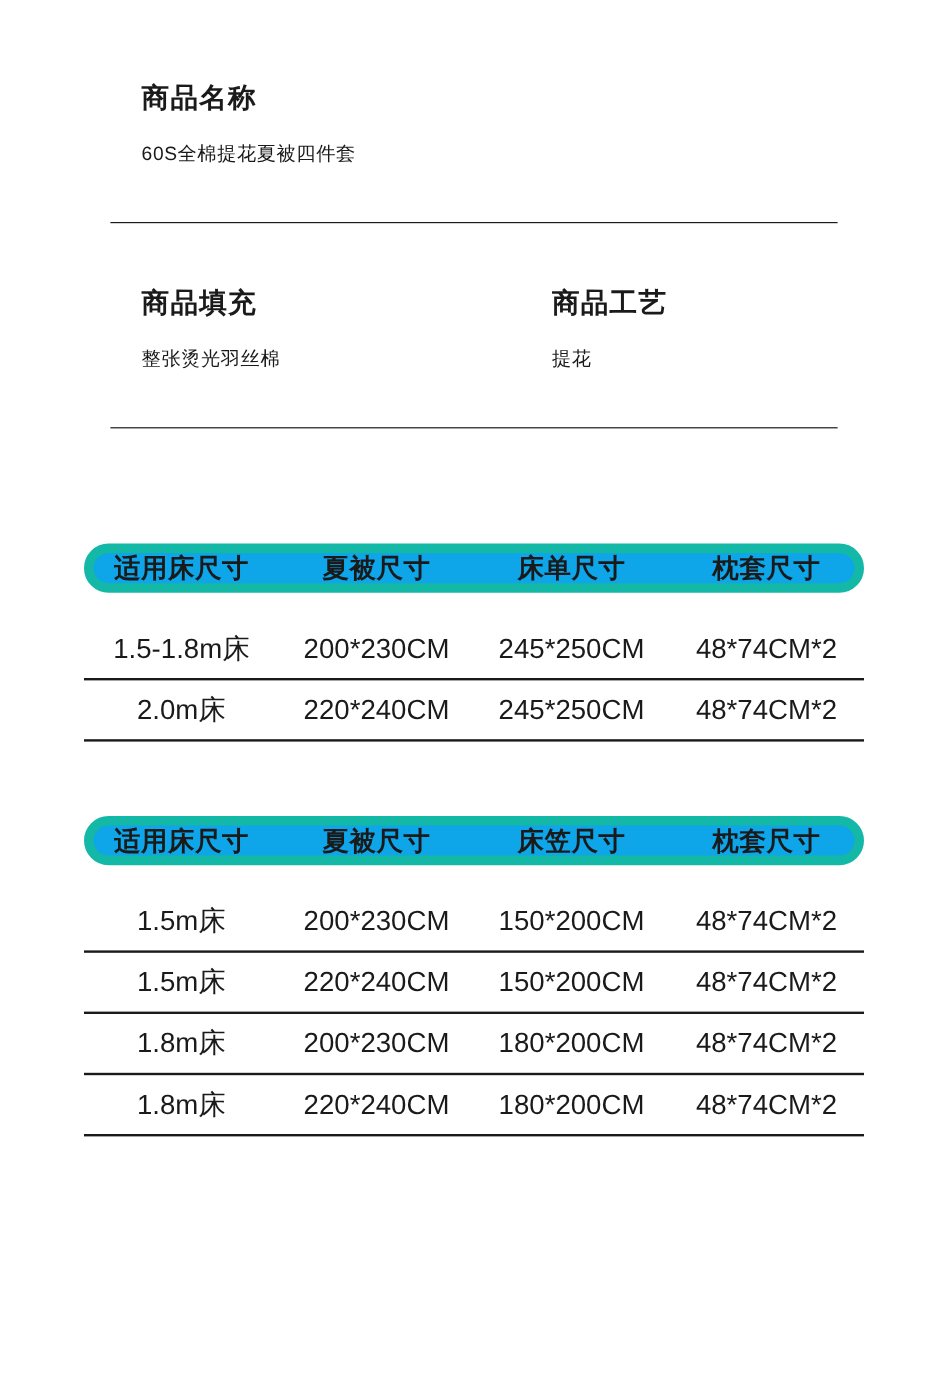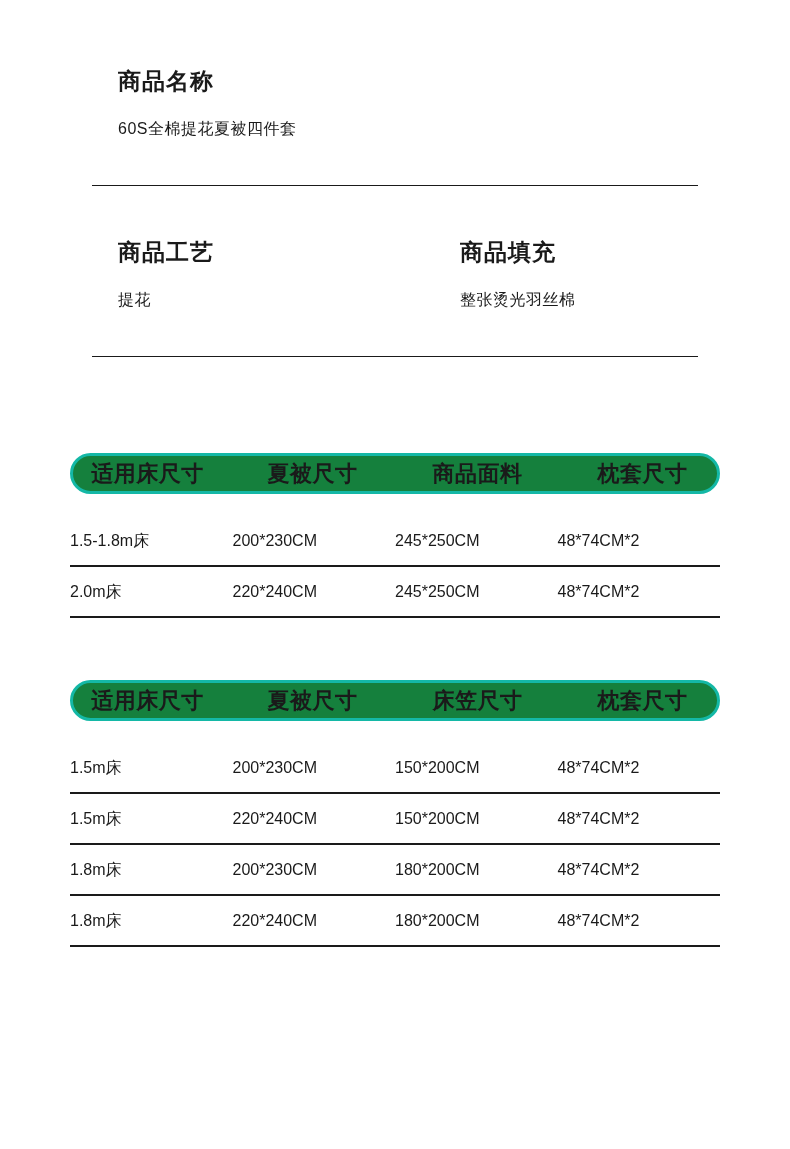--- a/index.html
+++ b/index.html
@@ -43,45 +43,46 @@
   
   .size-table {
     margin-left: 70px;
     margin-right: 70px;
     width: 650px;
   }
   .size-table.first { margin-top: 96px; }
   .size-table.second { margin-top: 62px; }
   .table-header-pill {
     height: 41px;
-    border: 3px solid #14b8a6;
+    border: 8px solid #14b8a6;
     border-radius: 22px;
     display: grid;
     grid-template-columns: repeat(4, 1fr);
     align-items: center;
-    background: #15803d;
+    background: #0ea5e9;
     gap: 16px;
   }
   .header-cell {
     text-align: center;
     font-size: 22px;
     font-weight: 700;
     line-height: 1;
     letter-spacing: 0.5px;
   }
   .table-body { margin-top: 22px; }
   .table-row {
     height: 51px;
     display: grid;
     grid-template-columns: repeat(4, 1fr);
     align-items: center;
     border-bottom: 2px solid #1a1a1a;
   }
   .table-cell {
-    font-size: 16px;
+    text-align: center;
+    font-size: 23px;
     line-height: 1;
     letter-spacing: 0;
   }
 </style>
 </head>
 <body>
 
 <div class="page">
 
   <div class="info-section">
@@ -92,37 +93,37 @@
         <div class="info-value">60S全棉提花夏被四件套</div>
       </div>
       <div class="info-block">
       </div>
     </div>
 
     <div class="divider"></div>
 
     <div class="info-row second">
       <div class="info-block">
+        <div class="info-label">商品填充</div>
+        <div class="info-value">整张烫光羽丝棉</div>
+      </div>
+      <div class="info-block">
         <div class="info-label">商品工艺</div>
         <div class="info-value">提花</div>
-      </div>
-      <div class="info-block">
-        <div class="info-label">商品填充</div>
-        <div class="info-value">整张烫光羽丝棉</div>
       </div>
     </div>
 
     <div class="divider"></div>
   </div>
 
   <div class="size-table first">
     <div class="table-header-pill">
       <div class="header-cell">适用床尺寸</div>
       <div class="header-cell">夏被尺寸</div>
-      <div class="header-cell">商品面料</div>
+      <div class="header-cell">床单尺寸</div>
       <div class="header-cell">枕套尺寸</div>
     </div>
     <div class="table-body">
       <div class="table-row">
         <div class="table-cell">1.5-1.8m床</div>
         <div class="table-cell">200*230CM</div>
         <div class="table-cell">245*250CM</div>
         <div class="table-cell">48*74CM*2</div>
       </div>
       <div class="table-row">

